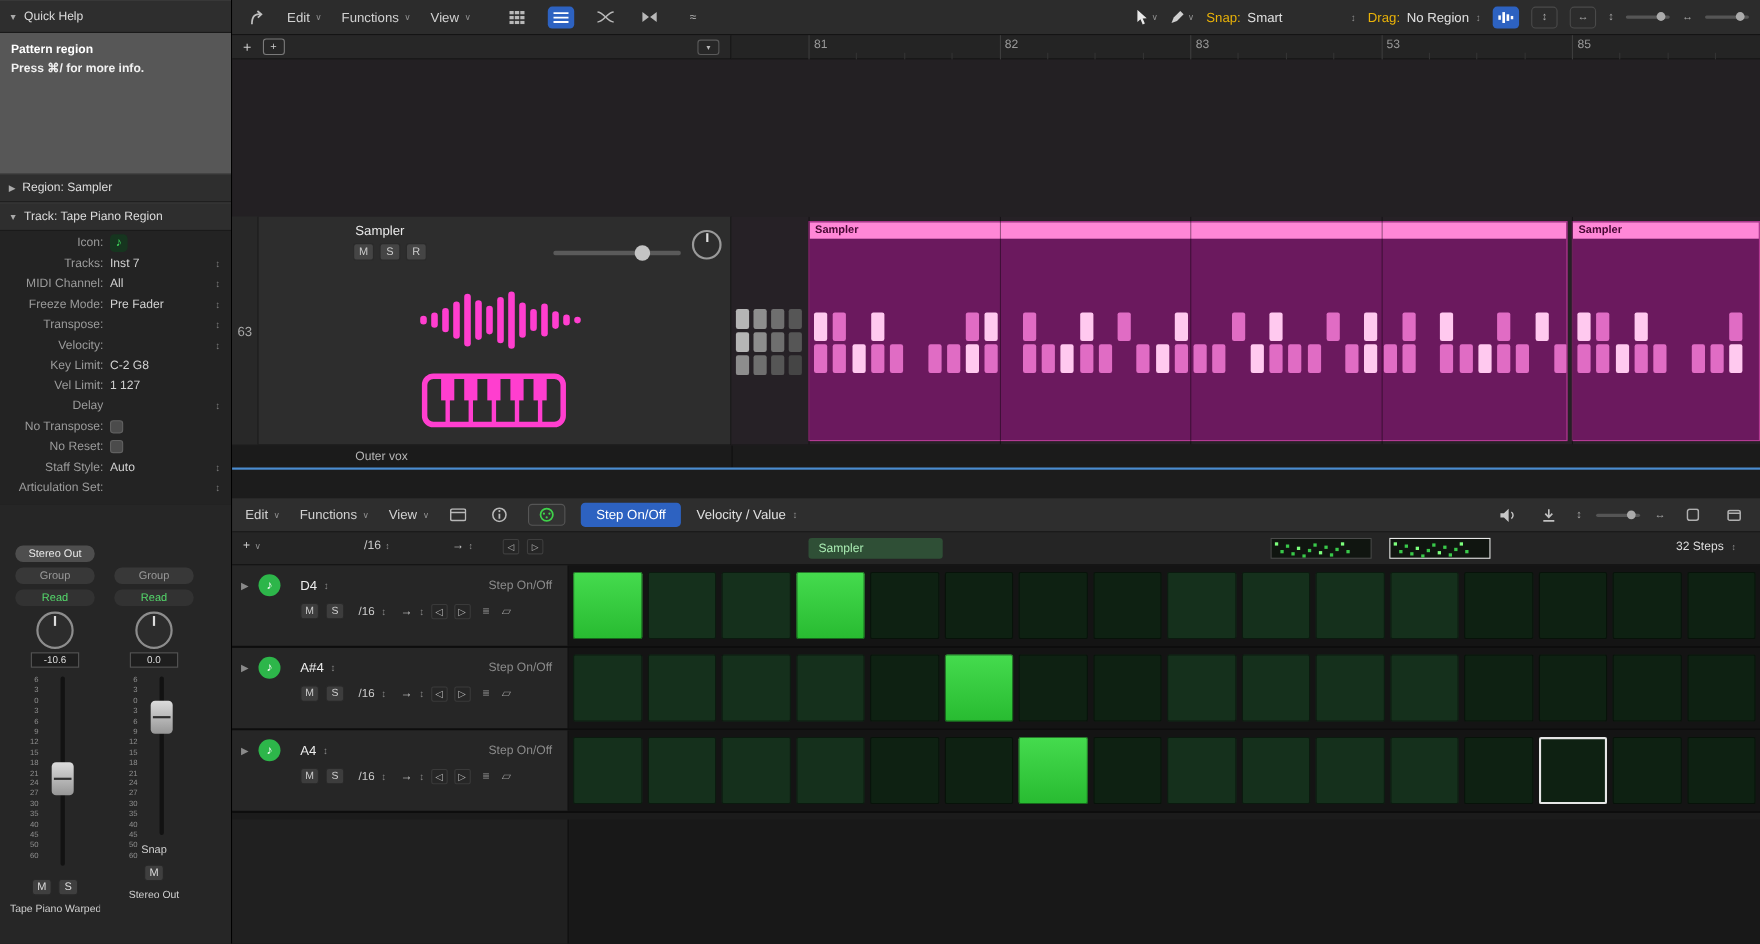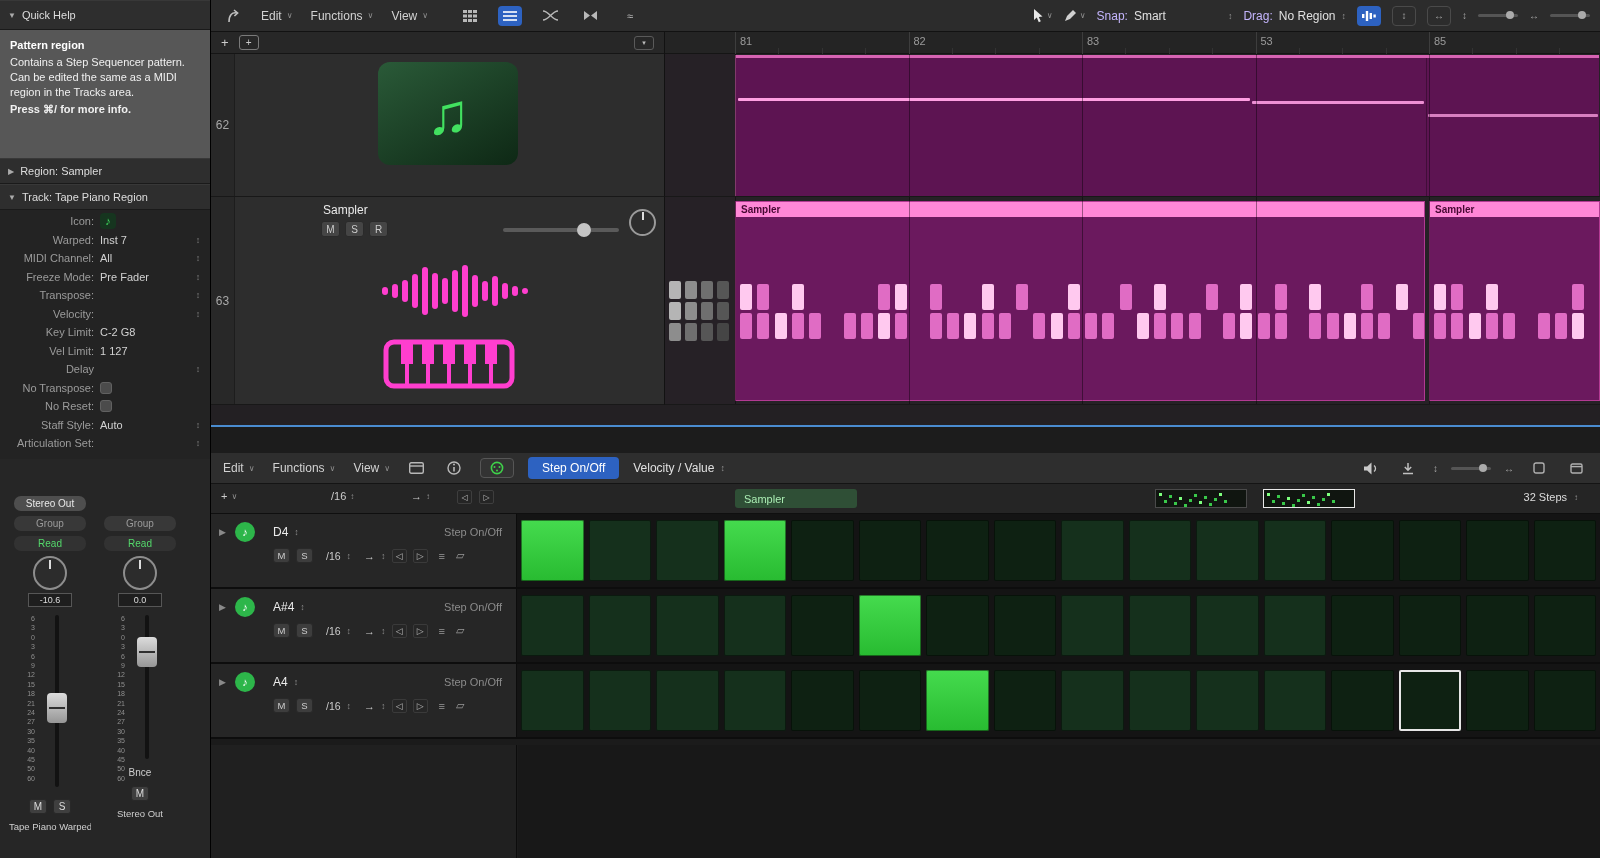--- a/index.html
+++ b/index.html
@@ -53,21 +53,21 @@
 #topbar{position:absolute;left:0;top:0;width:100%;height:32px;background:#2c2c2c;border-bottom:1px solid #121212;display:flex;align-items:center;padding:0 10px;gap:16px}
 .menu{display:flex;align-items:center;gap:5px;color:#d2d2d2;font-size:12px}
 .chev{color:#8f8f8f;font-size:8px}
 #main-menus,#ed-menus{display:flex;gap:18px;align-items:center}
 .tbicon{min-width:24px;height:20px;display:flex;align-items:center;justify-content:center;color:#b8b8b8;border-radius:4px}
 .tbicon.blue{background:#2d62c1;color:#fff}
 .tbicon.boxed{border:1px solid #4a4a4a;width:24px}
 #topbar-right{margin-left:auto;display:flex;align-items:center;gap:11px}
 .tool{display:flex;align-items:center;gap:3px}
 .dd{display:flex;align-items:center;gap:6px;color:#e0e0e0;font-size:12px}
-.dd .lab{color:#c4b5fd}
+.dd .lab{color:#eab308}
 .dd .stp{color:#8f8f8f;font-size:9px}
 .slider-sm{width:40px;height:3px;background:#555;border-radius:2px;position:relative}
 .slider-sm i{position:absolute;top:-3px;left:70%;width:8px;height:8px;background:#ababab;border-radius:50%}
 .zlbl{color:#a8a8a8;font-size:10px}
 
 #ctrlrow{position:absolute;left:0;top:32px;width:454px;height:22px;background:#272727;border-bottom:1px solid #151515;border-right:1px solid #121212;display:flex;align-items:center;gap:10px;padding:0 10px}
 .addbtn{color:#ccc;font-size:13px;display:flex;gap:3px;align-items:center}
 .dupbtn{width:20px;height:15px;border:1px solid #7a7a7a;border-radius:3px;color:#ccc;font-size:10px;display:flex;align-items:center;justify-content:center}
 .cfgbtn{margin-left:auto;width:20px;height:14px;border:1px solid #5a5a5a;border-radius:3px;color:#bbb;font-size:7px;display:flex;align-items:center;justify-content:center}
 #ruler{position:absolute;left:454px;top:32px;width:935px;height:22px;background:#242424;border-bottom:1px solid #151515}
@@ -159,38 +159,37 @@
 </head>
 <body>
 
 <div id="sidebar">
   <div class="sec-head" id="qh-head">
     <span class="disc">▼</span>
     <span>Quick Help</span>
   </div>
   <div id="help-box">
     <div class="hb-title">Pattern region</div>
-    <div class="hb-body">Contains a Step Sequencer pattern. Can be edited the same as a MIDI region in the Tracks area.</div>
     <div class="hb-more">Press ⌘/ for more info.</div>
   </div>
   <div class="sec-head">
     <span class="disc">▶</span>
     <span>Region: Sampler</span>
   </div>
   <div class="sec-head">
     <span class="disc">▼</span>
     <span>Track: Tape Piano Region</span>
   </div>
   <div id="params">
       <div class="param-row">
         <div class="p-label">Icon:</div>
         <div class="p-icontile">♪</div>
       </div>
       <div class="param-row">
-        <div class="p-label">Warped:</div>
+        <div class="p-label">Tracks:</div>
         <div class="p-value">Inst 7</div>
         <div class="p-step">↕</div>
       </div>
       <div class="param-row">
         <div class="p-label">MIDI Channel:</div>
         <div class="p-value">All</div>
         <div class="p-step">↕</div>
       </div>
       <div class="param-row">
         <div class="p-label">Freeze Mode:</div>
@@ -299,21 +298,21 @@
             <div class="scale-num" style="top: 112.8px;">30</div>
             <div class="scale-num" style="top: 122.2px;">35</div>
             <div class="scale-num" style="top: 131.6px;">40</div>
             <div class="scale-num" style="top: 141px;">45</div>
             <div class="scale-num" style="top: 150.4px;">50</div>
             <div class="scale-num" style="top: 159.8px;">60</div>
           </div>
         <div class="ftrack"></div>
         <div class="fcap" style="top:24px"></div>
       </div>
-      <div class="bnce">Bnce</div>
+      <div class="bnce">Snap</div>
       <div class="msrow">
         <div class="msq">M</div>
       </div>
       <div class="strip-name">Stereo Out</div>
     </div>
   </div>
 </div>
 
 <div id="main">
   <div id="topbar">
@@ -453,39 +452,20 @@
         <div class="ruler-minor" style="left: 720.7px;"></div>
         <div class="ruler-num" style="left: 595.5px;">53</div>
         <div class="ruler-line" style="left: 764px;"></div>
         <div class="ruler-minor" style="left: 807.4px;"></div>
         <div class="ruler-minor" style="left: 850.8px;"></div>
         <div class="ruler-minor" style="left: 894.2px;"></div>
         <div class="ruler-num" style="left: 769px;">85</div>
       </div>
     </div>
 
-  <div class="trackrow" id="t62">
-    <div class="thead">
-      <div class="tnum">62</div>
-      <div id="icon62">♫</div>
-    </div>
-    <div class="lane">
-      <div id="r62">
-        <div class="nline" style="left:2px;top:40px;width:512px;background:#ff9fe2"></div>
-        <div class="nline" style="left:516px;top:43px;width:172px;background:#ed8fd4"></div>
-        <div class="nline" style="left:692px;top:56px;width:170px;background:#d77fc0"></div>
-        <div class="rdivider" style="left:690px"></div>
-      </div>
-    <div class="lane-grid" style="left: 70px;"></div>
-        <div class="lane-grid" style="left: 243.5px;"></div>
-        <div class="lane-grid" style="left: 417px;"></div>
-        <div class="lane-grid" style="left: 590.5px;"></div>
-        <div class="lane-grid" style="left: 764px;"></div>
-      </div>
-  </div>
 
   <div class="trackrow" id="t63">
     <div class="thead">
       <div class="tnum">63</div>
       <div id="t63name">Sampler</div>
       <div id="msr">
         <div class="msr-b">M</div>
         <div class="msr-b">S</div>
         <div class="msr-b">R</div>
       </div>
@@ -617,20 +597,24 @@
             <div class="rp rp2" style="left: 142px; top: 96px;"></div>
           </div>
       </div>
     <div class="lane-grid" style="left: 70px;"></div>
         <div class="lane-grid" style="left: 243.5px;"></div>
         <div class="lane-grid" style="left: 417px;"></div>
         <div class="lane-grid" style="left: 590.5px;"></div>
         <div class="lane-grid" style="left: 764px;"></div>
       </div>
   </div>
+  <div id="belowtracks">
+    <div class="vline"></div>
+    <span id="nexttrack">Outer vox</span>
+  </div>
 </div>
 
 <div id="editor">
 
   <div id="edbar">
     <span id="ed-menus">
         <div class="menu">
           <span>Edit</span>
           <span class="chev">∨</span>
         </div>

